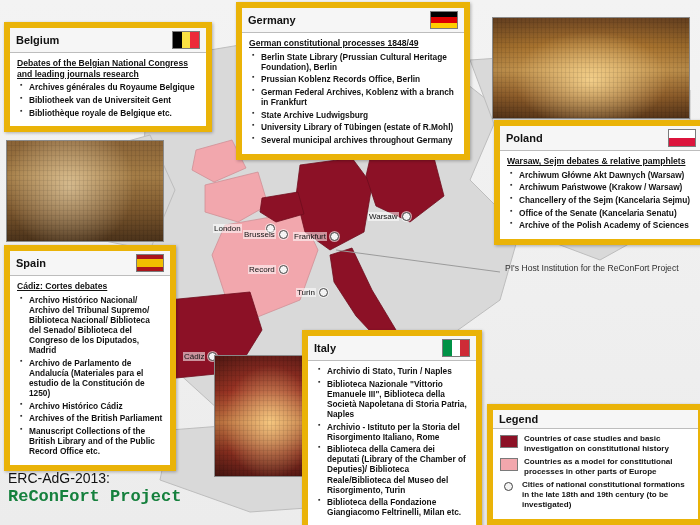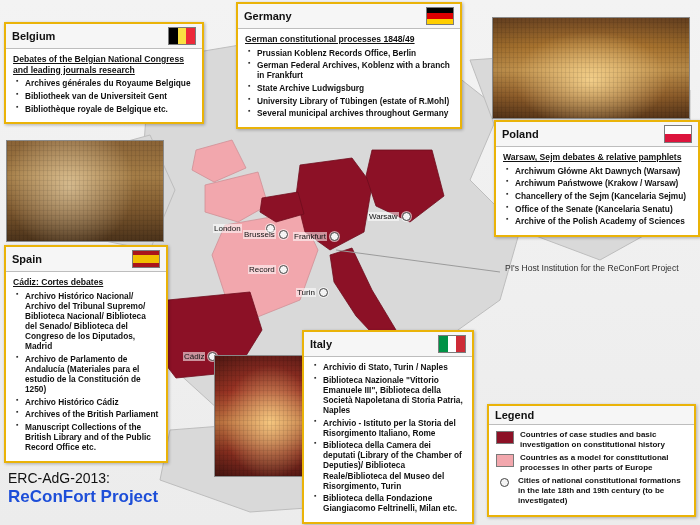--- a/index.html
+++ b/index.html
@@ -10,21 +10,21 @@
     font-size:9px;color:#111;
   }
   #stage{position:absolute;inset:0;}
 
   
   .map-bg{position:absolute;left:0;top:0;width:700px;height:525px;
     background:linear-gradient(180deg,#f3f3f3 0%, #ececec 100%);}
   svg.map{position:absolute;left:0;top:0;width:700px;height:525px;}
 
   
-  .panel{position:absolute;background:#ffffff;border:2px solid #eab308;
+  .panel{position:absolute;background:#ffffff;border:6px solid #eab308;
     box-shadow:1px 1px 3px rgba(0,0,0,.28);}
   .panel-head{display:flex;align-items:center;justify-content:space-between;
     background:#f6f6f6;border-bottom:1px solid #bdbdbd;padding:3px 6px;}
   .panel-title{font-weight:bold;font-size:11px;color:#111;}
   .panel-body{padding:5px 7px 6px 7px;font-weight:bold;}
   .sub{font-size:8.6px;text-decoration:underline;margin:0 0 3px 0;line-height:1.25;}
   ul{margin:0;padding:0 0 0 12px;list-style:none;}
   li{position:relative;margin:0 0 2.5px 0;line-height:1.22;font-size:8.3px;}
   li:before{content:"\25AA";position:absolute;left:-9px;top:-1px;font-size:7px;color:#333;}
 
@@ -71,21 +71,21 @@
   
   #uni{position:absolute;left:505px;top:258px;width:190px;}
   .uni-row{display:flex;align-items:center;gap:7px;}
   .uni-name{font-size:14px;letter-spacing:.5px;color:#3b3b3b;line-height:1.05;}
   .uni-name b{display:block;font-weight:normal;}
   .uni-sub{font-size:8.6px;color:#2f2f2f;margin-top:5px;}
 
   
   #proj{position:absolute;left:8px;top:470px;}
   #proj .l1{font-size:14px;color:#111;}
-  #proj .l2{font-size:17px;font-weight:bold;color:#1d4ed8;margin-top:1px;}
+  #proj .l2{font-size:17px;font-weight:bold;color:#15803d;margin-top:1px;font-family:Liberation Mono, monospace;}
 </style>
 </head>
 <body>
 
 <div id="stage">
 
   <div class="map-bg"></div>
 
   <svg class="map" viewBox="0 0 700 525" preserveAspectRatio="none">
 
@@ -177,20 +177,21 @@
   </div>
 
   <div class="panel" style="left:236px;top:2px;width:222px;">
     <div class="panel-head">
       <span class="panel-title">Germany</span>
       <span class="flag flag-de"></span>
     </div>
     <div class="panel-body">
       <div class="sub">German constitutional processes 1848/49</div>
       <ul>
+        <li>Berlin State Library (Prussian Cultural Heritage Foundation), Berlin</li>
         <li>Prussian Koblenz Records Office, Berlin</li>
         <li>German Federal Archives, Koblenz with a branch in Frankfurt</li>
         <li>State Archive Ludwigsburg</li>
         <li>University Library of Tübingen (estate of R.Mohl)</li>
         <li>Several municipal archives throughout Germany</li>
       </ul>
     </div>
   </div>
 
   <div class="panel" style="left:494px;top:120px;width:202px;">

